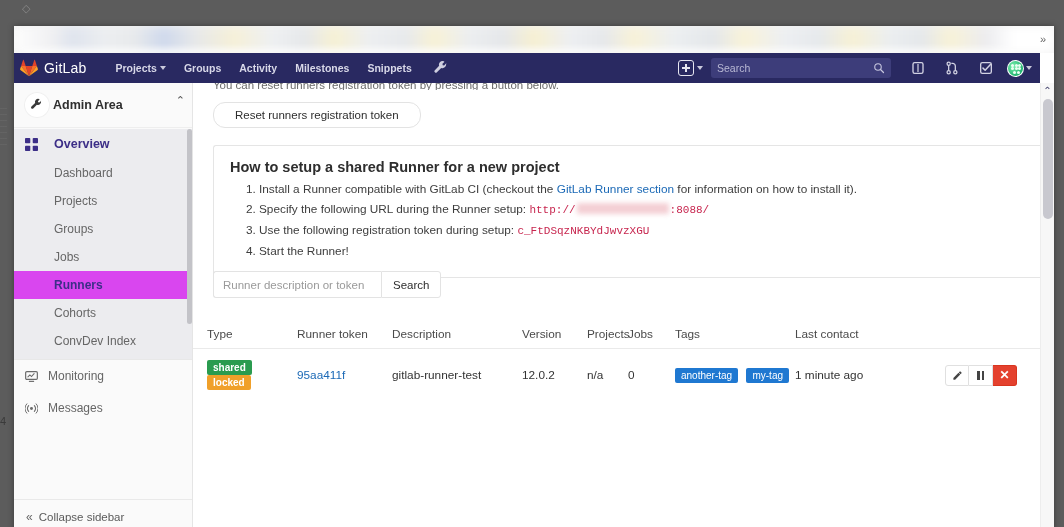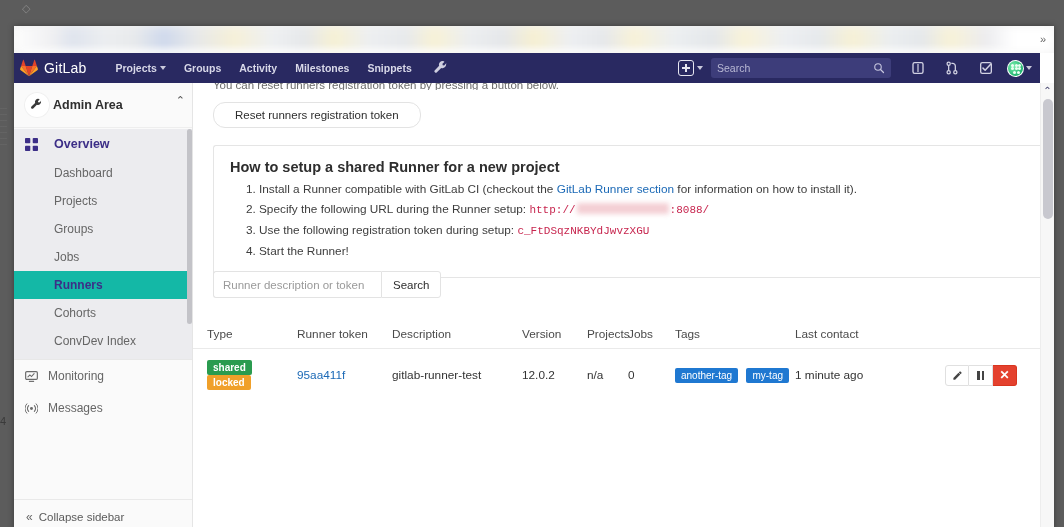--- a/index.html
+++ b/index.html
@@ -147,21 +147,21 @@
   .nav-group-head {
     display: flex; align-items: center; gap: 16px;
     padding: 8px 10px 8px 11px; color: #3c2e87; font-weight: bold;
     font-size: 12.5px; background: #ececef;
   }
   .nav-group-body { background: #ececef; padding-bottom: 4px; }
   .subitem {
     padding: 7px 10px 7px 40px; color: #666; font-size: 12px;
     white-space: nowrap;
   }
-  .subitem.active { color: #3c2e87; font-weight: bold; background: #14b8a6; }
+  .subitem.active { color: #3c2e87; font-weight: bold; background: #d946ef; }
   .nav-item {
     display: flex; align-items: center; gap: 10px;
     padding: 9px 10px 9px 11px; color: #666; font-size: 12px;
     background: #fafafa;
   }
   .nav-sep { height: 1px; background: #e8e8e8; }
   .grid-icon { width: 13px; height: 13px; display: block; }
   #sidebar-bottom {
     position: absolute; left: 0; right: 0; bottom: 0; height: 34px;
     border-top: 1px solid #e9e9e9; background: #fafafa;

